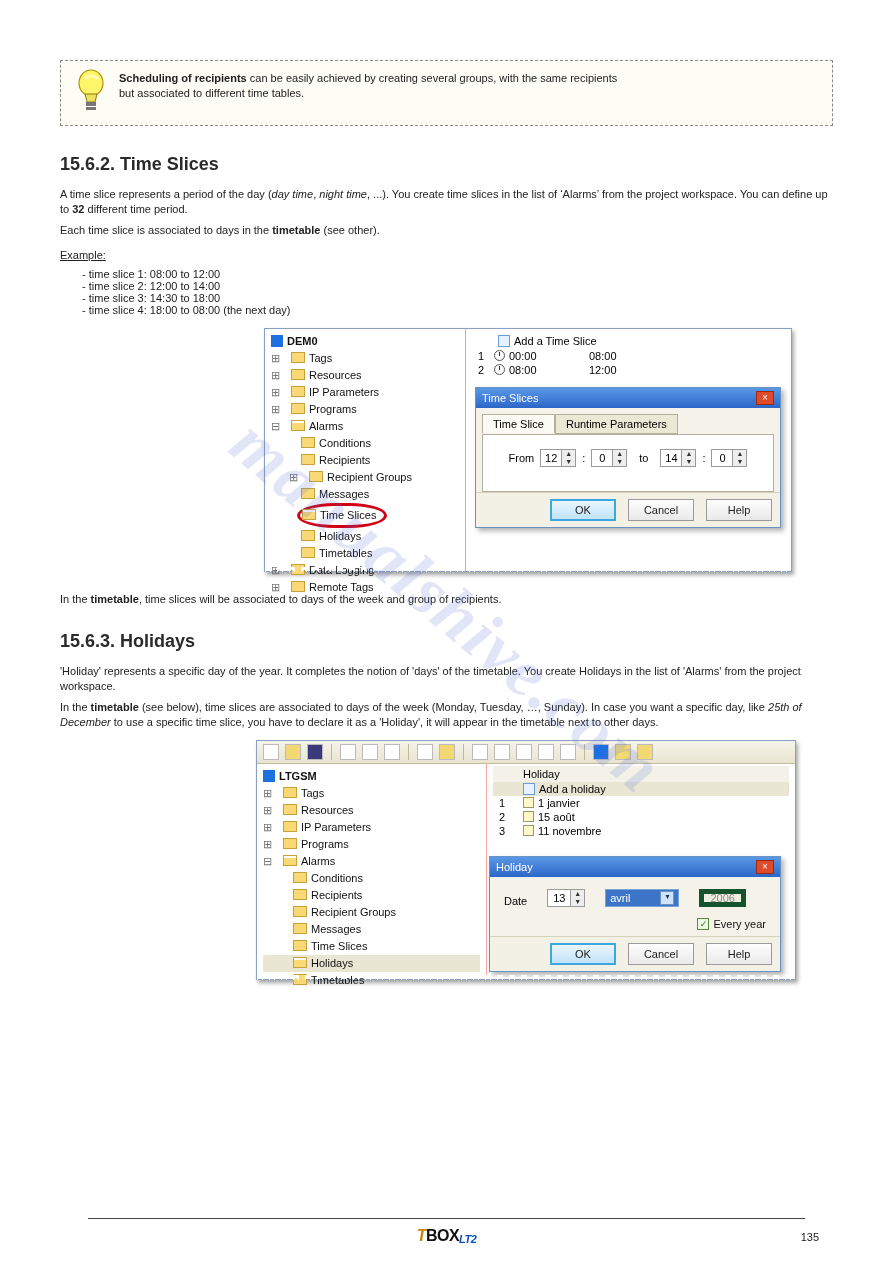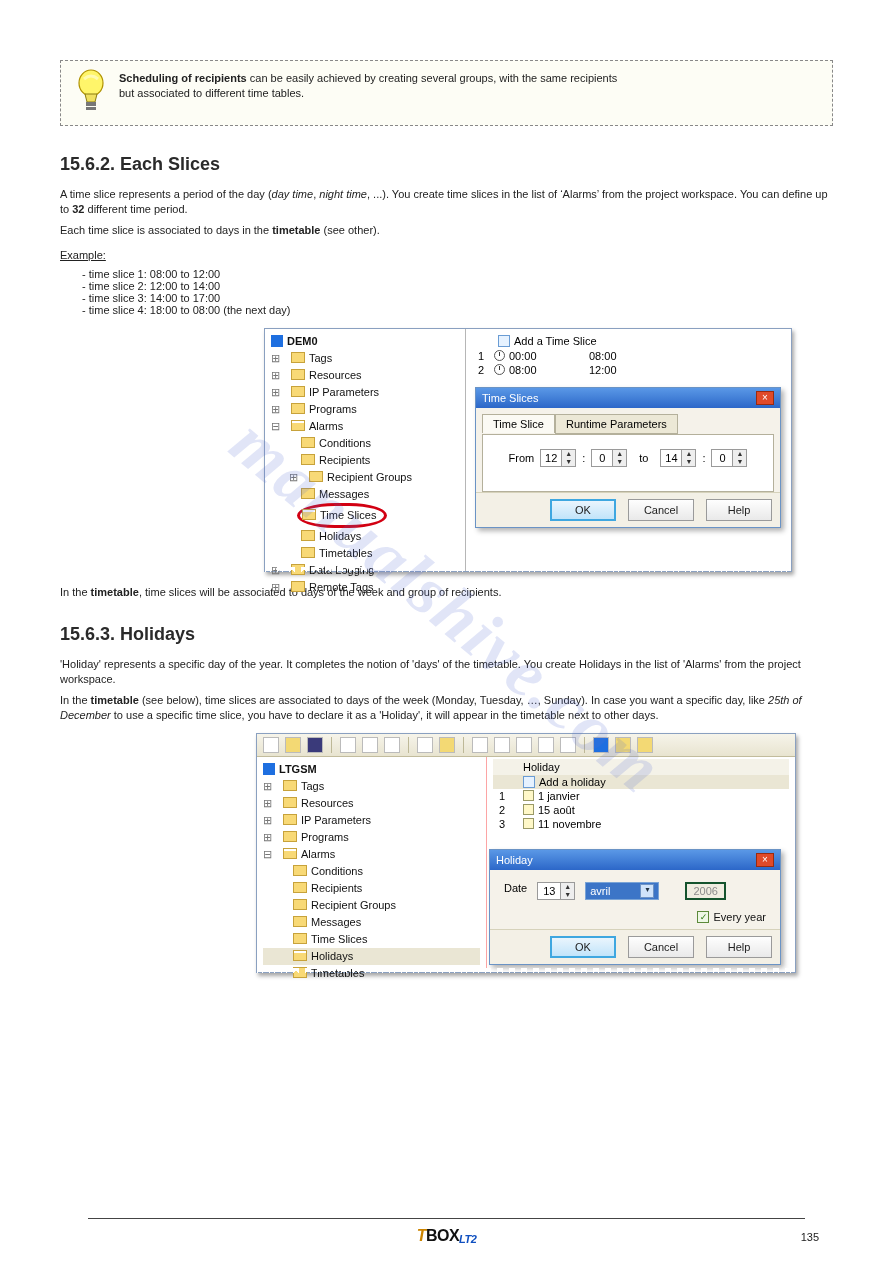--- a/index.html
+++ b/index.html
@@ -46,21 +46,21 @@
   .arrows { width:14px; height:16px; display:flex; flex-direction:column; border-left:1px solid #9a9a9a; }
   .arrows span { flex:1; text-align:center; font-size:7px; line-height:7px; color:#333; background:#eee; }
   .dlg .btnrow { display:flex; gap:12px; justify-content:flex-end; padding:6px 8px; background:#f3f0e6; border-top:1px solid #d6d2bb; }
   .btn { min-width:66px; height:22px; border:1px solid #9a9a9a; background:linear-gradient(#fefefe,#e9e9e9); font-size:11px; color:#222;text-align:center; }
   .btn.primary { border:2px solid #3fa7e0; background:linear-gradient(#eaf5fd,#c1e4fa); }
 
   .sel { height:18px; border:1px solid #7aa4d6; background:#3c75c7; color:#fff; font-size:11px; padding:1px 4px; display:inline-flex; align-items:center; }
   .sel .dd { background:#cfe3fa; border:1px solid #6d93c5; width:14px; height:14px; text-align:center; font-size:8px; color:#234; margin-left:30px }
   .num { display:inline-flex; border:1px solid #9a9a9a; height:18px; }
   .num input{ width:22px; border:none; text-align:center; font-size:11px; }
-  .dis { background:#f0ede1; border:2px solid #14532d; color:#8b8b8b; padding:1px 6px; height:18px; display:inline-flex; align-items:center; font-size:11px;margin-left:16px; }
+  .dis { background:#f0ede1; border:5px solid #14532d; color:#8b8b8b; padding:1px 6px; height:18px; display:inline-flex; align-items:center; font-size:11px; }
   .chk { display:inline-flex; align-items:center; gap:4px; font-size:11px; color:#111; }
   .chk .box { width:12px; height:12px; border:1px solid #5c8a3a; background:#eef8e6; display:flex; align-items:center; justify-content:center; font-size:9px; color:#2f7a12; }
 
   
   .toolbar { background:linear-gradient(#f6f4ea,#e8e4d0); padding:3px 6px; border-bottom:1px solid #c2bc9c; display:flex; gap:6px; align-items:center; }
   .tbico { width:16px; height:16px; border:1px solid #bbb; background:#fff; display:inline-block; }
   .tbsep { width:1px; height:16px; background:#bdb897; margin:0 2px; }
 
   .watermark { position:absolute; left:50%; top:48%; transform:translate(-50%,-50%) rotate(40deg); font-size:70px; color:rgba(90,110,210,.18); font-family: Georgia, 'Times New Roman', serif; font-style:italic; pointer-events:none; letter-spacing:2px; font-weight: 700;}
   .footer { position:absolute; left:0; right:0; bottom:18px; text-align:center; }
@@ -87,34 +87,34 @@
         <path d="M11 12 q7 -6 14 0" fill="none" stroke="#fffde0" stroke-width="3" opacity=".6"></path>
       </svg>
     </div>
     <div class="tip-text">
       <b>Scheduling of recipients</b>
       <span>can be easily achieved by creating several groups, with the same recipients</span><br>
       <span>but associated to different time tables.</span>
     </div>
   </div>
 
-  <h2 class="sec">15.6.2. Each Slices</h2>
+  <h2 class="sec">15.6.2. Time Slices</h2>
   <p class="body">
     <span>A time slice represents a period of the day (</span><i>day time</i><span>, </span><i>night time</i><span>, ...). You create time slices in the list of ‘Alarms’ from the project workspace. You can define up to </span><b>32</b><span> different time period.</span>
   </p>
   <p class="body">
     <span>Each time slice is associated to days in the </span><b>timetable</b><span> (see other).</span>
   </p>
   <p class="body" style="margin-top:10px"><u>Example:</u></p>
   <p class="example">-   time slice 1: 08:00 to 12:00</p>
   <p class="example">-   time slice 2: 12:00 to 14:00</p>
-  <p class="example">-   time slice 3: 14:00 to 17:00</p>
+  <p class="example">-   time slice 3: 14:30 to 18:00</p>
   <p class="example">-   time slice 4: 18:00 to 08:00 (the next day)</p>
 
-  <div class="shot" style="margin:12px 0 13px 204px; width:528px; height:244px;">
+  <div class="shot" style="margin:12px 0 20px 204px; width:528px; height:244px;">
     <div class="flex" style="height:100%;">
       <div class="tree" style="width:200px;">
         <div class="row"><span class="appico"></span><b>DEM0</b></div>
         <div class="row"><span class="fold">⊞</span><span class="ico"></span><span>Tags</span></div>
         <div class="row"><span class="fold">⊞</span><span class="ico"></span><span>Resources</span></div>
         <div class="row"><span class="fold">⊞</span><span class="ico"></span><span>IP Parameters</span></div>
         <div class="row"><span class="fold">⊞</span><span class="ico"></span><span>Programs</span></div>
         <div class="row"><span class="fold">⊟</span><span class="ico open"></span><span>Alarms</span></div>
         <div class="row" style="padding-left:30px"><span class="ico"></span><span>Conditions</span></div>
         <div class="row" style="padding-left:30px"><span class="ico"></span><span>Recipients</span></div>
@@ -263,21 +263,21 @@
             <span class="calic"></span>
             <span>11 novembre</span>
           </div>
 
         <div class="dlg" style="left:2px; top:92px; width:292px;">
           <div class="titlebar">
               <span>Holiday</span>
               <span class="xbtn">×</span>
             </div>
           <div style="padding:12px 14px 6px 14px;">
-            <div class="flex" style="align-items:flex-start; gap:10px;">
+            <div class="flex" style="align-items:flex-end; gap:20px;">
               <span>Date</span>
               <span class="num">
                   <input value="13" style="">
                   <span class="arrows">
                     <span>▲</span>
                     <span>▼</span>
                   </span>
                 </span>
               <span class="sel">
                   <span>avril</span>

